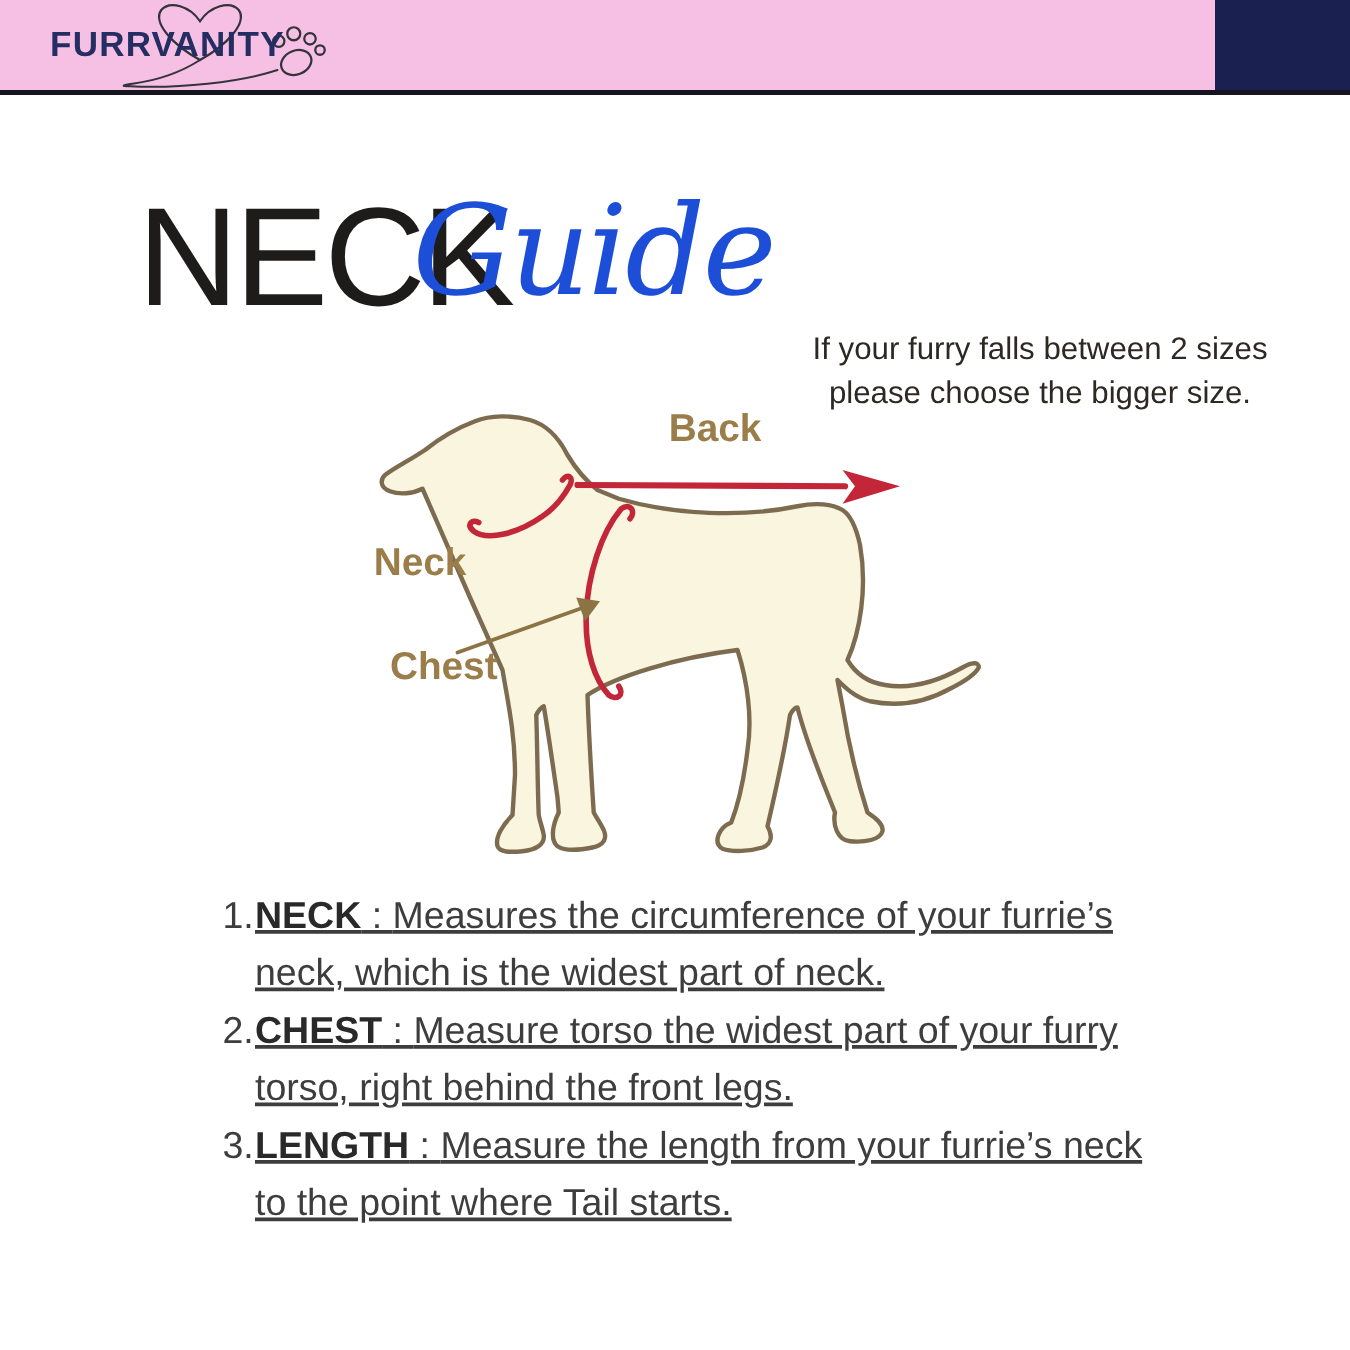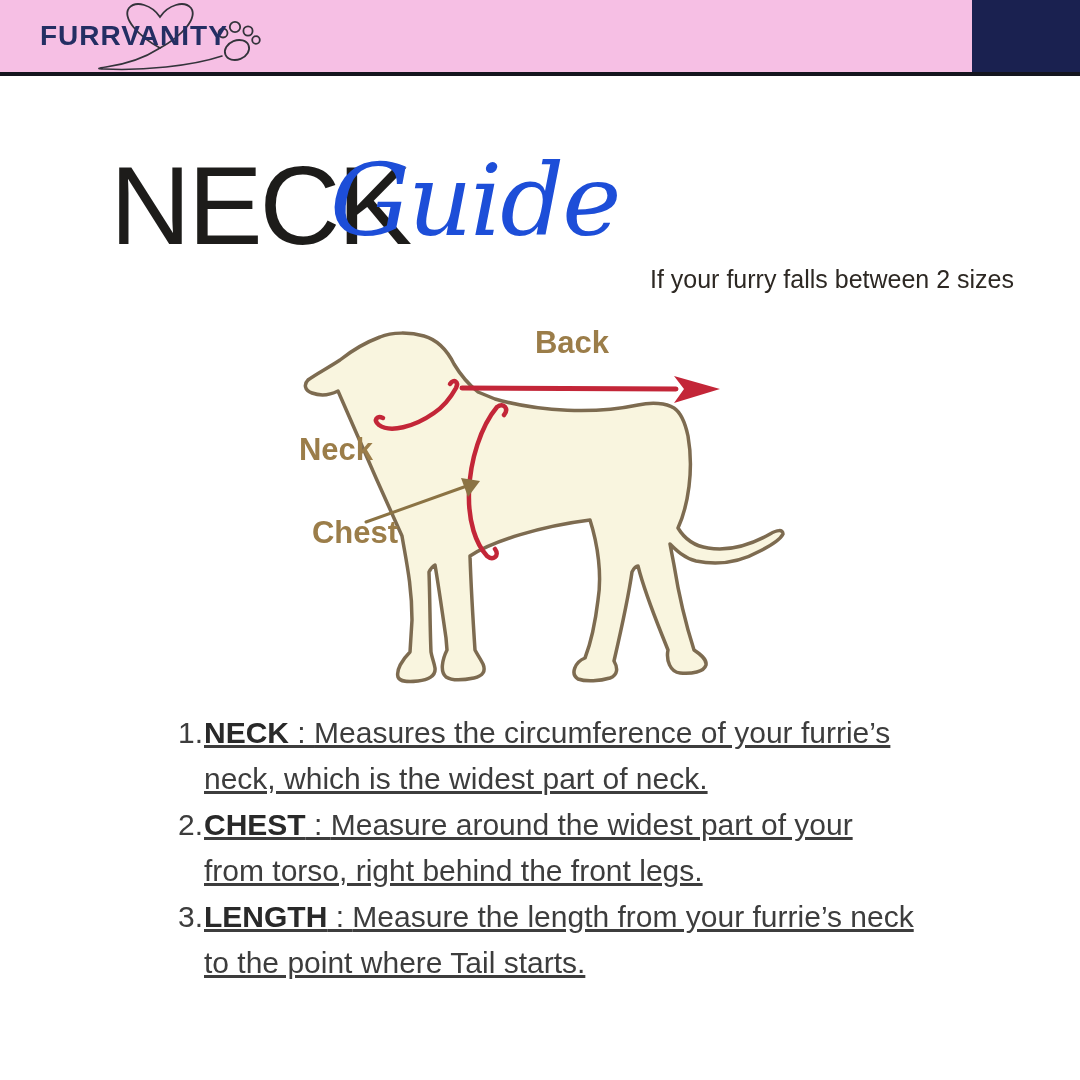--- a/index.html
+++ b/index.html
@@ -89,20 +89,21 @@
     </svg>
     <div class="brand">FURRVANITY</div>
     <div class="navy-block"></div>
   </div>
 
   <div class="title-word">NECK</div>
   <div class="title-script">Guide</div>
 
   <div class="note">
     <span>If your furry falls between 2 sizes</span>
+    <span>please choose the bigger size.</span>
   </div>
 
   <svg class="diagram" viewBox="0 0 520 380">
 
     <path d="M 28,60
          C 24,64 24,70 32,73 C 40,76 50,75 58,71
          C 66,90 80,122 96,158 C 104,176 114,198 122,216
          C 126,240 132,266 132,300 L 130,332
          C 122,340 116,350 118,357 C 120,362 128,362 138,361
          C 148,360 156,356 155,348 C 154,342 152,338 151,332
@@ -151,20 +152,20 @@
     <text x="292" y="33" text-anchor="middle">Back</text>
     <text x="56" y="140" text-anchor="middle">Neck</text>
     <text x="75" y="223" text-anchor="middle">Chest</text>
   </svg>
 
   <ol class="instructions">
     <li>
       <span class="term">NECK</span><span class="sep"> : </span><span class="desc">Measures the circumference of your furrie’s neck, which is the widest part of neck.</span>
     </li>
     <li>
-      <span class="term">CHEST</span><span class="sep"> : </span><span class="desc">Measure around the widest part of your from torso, right behind the front legs.</span>
+      <span class="term">CHEST</span><span class="sep"> : </span><span class="desc">Measure torso the widest part of your furry torso, right behind the front legs.</span>
     </li>
     <li>
       <span class="term">LENGTH</span><span class="sep"> : </span><span class="desc">Measure the length from your furrie’s neck to the point where Tail starts.</span>
     </li>
   </ol>
 
 </div>
 
 </body></html>

